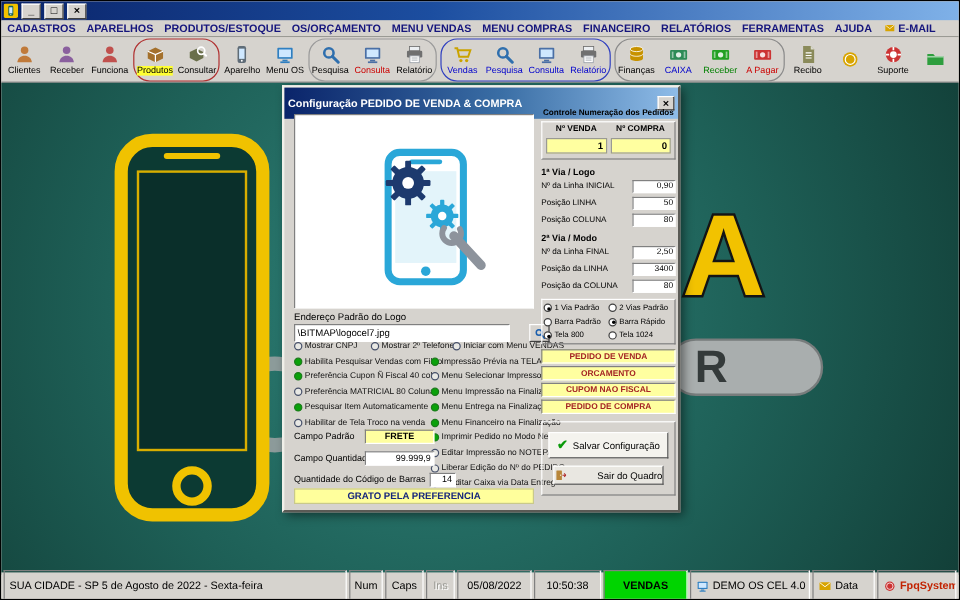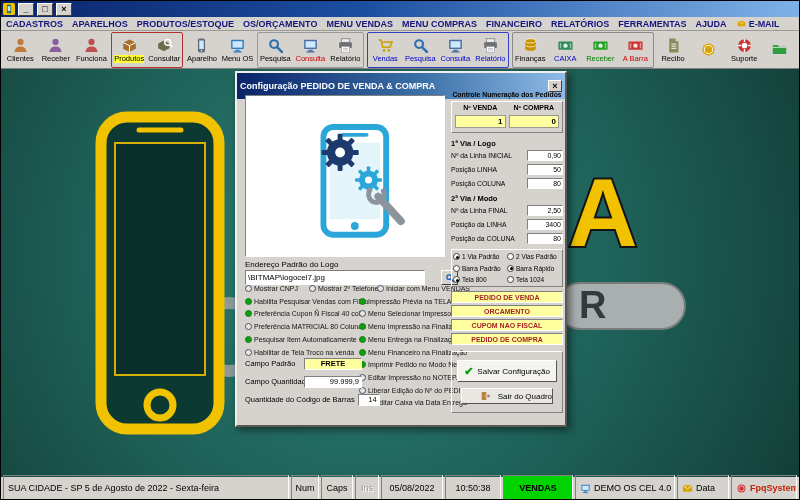--- a/index.html
+++ b/index.html
@@ -13,21 +13,21 @@
   .titlebar .title{flex:1;color:#fff;font-size:10px;font-weight:bold;white-space:nowrap;overflow:hidden}
   .win-btn{width:16px;height:13px;background:#d6d3ce;border:1px solid;border-color:#fff #404040 #404040 #fff;font-size:9px;line-height:10px;text-align:center;font-weight:bold;color:#000;padding:0;font-family:"Liberation Sans",sans-serif}
 
   
   .menubar{position:absolute;left:0;top:16px;right:0;height:14px;background:#d6d3ce;border-bottom:1px solid #9a9a94;display:flex;align-items:center;gap:9px;padding:0 5px;font-size:9px;font-weight:bold;color:#15157d}
   .menu-item{display:flex;align-items:center;gap:2px;white-space:nowrap;cursor:pointer}
   .menu-item svg{width:11px;height:9px}
 
   
   .toolbar{position:absolute;left:0;top:30px;right:0;height:38px;background:#d6d3ce;border-bottom:1px solid #808080;display:flex;align-items:center;padding:1px 2px;gap:1px}
-  .tgroup{display:flex;align-items:flex-start;border:1px solid #a0a0a0;border-radius:2px;height:36px;margin:0 1px}
+  .tgroup{display:flex;align-items:flex-start;border:1px solid #a0a0a0;border-radius:14px;height:36px;margin:0 1px}
   .g-products{border-color:#b03030}
   .g-sales{border-color:#3040c0}
   .g-os{border-color:#9a9a9a}
   .g-fin{border-color:#8a8a8a}
   .tbtn{display:flex;flex-direction:column;align-items:center;justify-content:center;width:35px;height:34px;cursor:pointer}
   .tbtn svg{width:17px;height:17px}
   .icw{display:flex}
   .tlabel{font-size:7.5px;line-height:8px;margin-top:1px;white-space:nowrap}
 
   
@@ -73,21 +73,21 @@
   .radios-box{position:absolute;top:160px;left:0;right:0;height:38px;border:1px solid;border-color:#fff #808080 #808080 #fff;padding:3px 1px;display:flex;flex-direction:column;justify-content:space-between}
   .rrow{display:flex}
   .radio{display:flex;align-items:center;gap:2px;flex:1;font-size:6.5px;white-space:nowrap;cursor:pointer}
   .rdot{width:7px;height:7px;border:1px solid #404040;border-radius:50%;background:#fff;position:relative;flex:0 0 auto}
   .rdot.sel::after{content:"";position:absolute;left:1.5px;top:1.5px;width:3px;height:3px;border-radius:50%;background:#000}
   .docs{position:absolute;top:202px;left:0;right:0;display:flex;flex-direction:column;gap:2px}
   .docfield{height:12px;background:#ffffa0;border:1px solid;border-color:#808080 #fff #fff #808080;color:#a52525;font-weight:bold;font-size:7px;display:flex;align-items:center;justify-content:center;white-space:nowrap;cursor:text}
   .btn-box{position:absolute;top:262px;left:0;right:0;height:62px;border:1px solid;border-color:#fff #808080 #808080 #fff;display:flex;flex-direction:column;align-items:center;justify-content:center;gap:6px}
   .save-btn{width:100px;height:22px;background:#f4f3ee;border:1px solid;border-color:#fff #555 #555 #fff;font-size:8px;display:flex;align-items:center;justify-content:center;gap:4px;cursor:pointer;font-family:"Liberation Sans",sans-serif}
   .save-check{color:#0a9a0a;font-weight:bold;font-size:11px;line-height:10px}
-  .exit-btn{width:92px;height:16px;background:#e9e7e1;border:1px solid;border-color:#fff #555 #555 #fff;font-size:8px;display:flex;align-items:center;justify-content:flex-end;gap:8px;cursor:pointer;font-family:"Liberation Sans",sans-serif}
+  .exit-btn{width:92px;height:16px;background:#e9e7e1;border:1px solid;border-color:#fff #555 #555 #fff;font-size:8px;display:flex;align-items:center;justify-content:space-between;gap:8px;cursor:pointer;font-family:"Liberation Sans",sans-serif}
   .exit-btn svg{width:10px;height:10px;color:#b8863a}
 
   
   .statusbar{position:absolute;left:0;bottom:0;right:0;height:22px;background:#d6d3ce;display:flex;align-items:center;padding:2px;gap:2px;font-size:9px}
   .scell{height:18px;border:1px solid;border-color:#808080 #fff #fff #808080;display:flex;align-items:center;gap:3px;padding:12px 4px;white-space:nowrap;overflow:hidden}
   .s-loc{flex:1}
   .s-num{width:28px;justify-content:center}
   .s-caps{width:32px;justify-content:center}
   .s-ins{width:24px;justify-content:center;color:#9a9a94;text-shadow:1px 1px 0 #fff}
   .s-date{width:62px;justify-content:center}
@@ -393,21 +393,21 @@
             </svg>
           </span>
           <span class="tlabel" style="color: rgb(0, 128, 0);">Receber</span>
         </div>
         <div class="tbtn">
           <span class="icw">
             <svg viewBox="0 0 24 24" style="color: rgb(204, 51, 51);">
               <use href="#sym-cash"></use>
             </svg>
           </span>
-          <span class="tlabel" style="color: rgb(204, 0, 0);">A Barra</span>
+          <span class="tlabel" style="color: rgb(204, 0, 0);">A Pagar</span>
         </div>
       </div>
       <div class="tbtn">
         <span class="icw">
           <svg viewBox="0 0 24 24" style="color: rgb(138, 138, 90);">
             <use href="#sym-doc"></use>
           </svg>
         </span>
         <span class="tlabel" style="color: rgb(0, 0, 0);">Recibo</span>
       </div>
@@ -585,20 +585,21 @@
         <input class="finput f-yellow" style="width: 58px;" value="FRETE">
       </div>
       <div class="frow" style="top:302px">
         <span class="flabel w54">Campo Quantidade</span>
         <input class="finput f-num" style="width: 58px;" value="99.999,9">
       </div>
       <div class="frow" style="top:320px">
         <span class="flabel">Quantidade do Código de Barras</span>
         <input class="finput f-num" style="width: 22px;" value="14">
       </div>
+      <div class="banner">GRATO PELA PREFERENCIA</div>
 
       <div class="rpanel">
         <div class="rp-title">Controle Numeração dos Pedidos</div>
         <div class="num-box">
           <span class="num-h">Nº VENDA</span>
           <span class="num-h">Nº COMPRA</span>
           <input class="num-v" value="1" style="">
           <input class="num-v" value="0" style="">
         </div>
 

